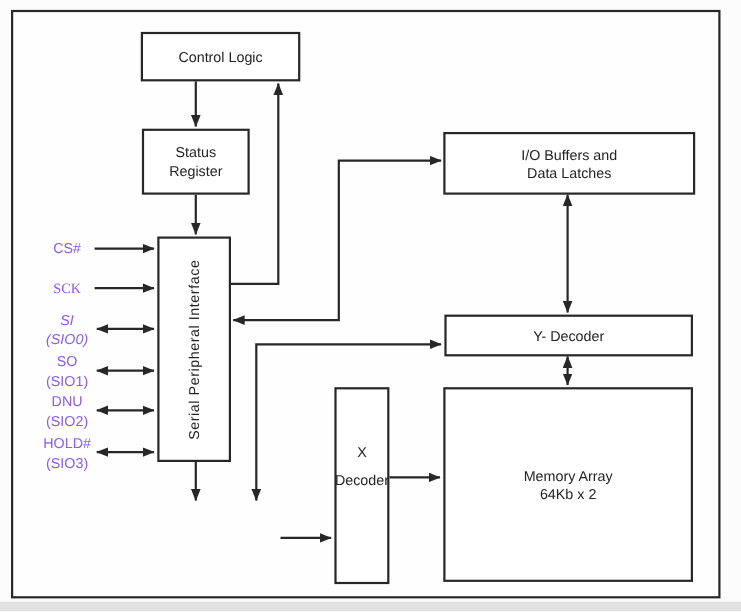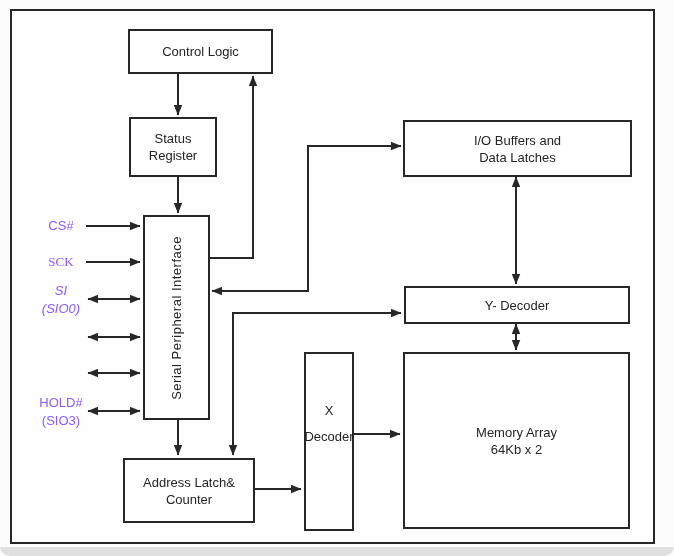--- a/index.html
+++ b/index.html
@@ -8,21 +8,20 @@
     background: #fcfcfc;
     font-family: "Liberation Sans", sans-serif;
   }
   .stage {
     position: relative;
     width: 674px;
     height: 556px;
     background: #fcfcfc;
     overflow: hidden;
     color: #242424;
-    border-radius: 10px;
   }
   .frame {
     position: absolute;
     left: 10px; top: 9px;
     width: 645px; height: 535px;
     border: 2px solid #272727;
     background: #fefefe;
     box-sizing: border-box;
   }
   .footer-band {
@@ -39,21 +38,21 @@
     display: flex;
     flex-direction: column;
     align-items: center;
     justify-content: center;
     text-align: center;
     font-size: 13px;
     line-height: 17px;
     color: #242424;
   }
   .box-control-logic { left: 128px; top: 29px;  width: 145px; height: 45px; }
-  .box-status-reg    { left: 129px; top: 117px; width: 88px;  height: 60px; }
+  .box-status-reg    { left: 129px; top: 117px; width: 98px;  height: 60px; }
   .box-spi           { left: 143px; top: 215px; width: 67px;  height: 205px; }
   .box-io-buffers    { left: 403px; top: 120px; width: 229px; height: 57px; }
   .box-y-decoder     { left: 404px; top: 286px; width: 226px; height: 38px; }
   .box-x-decoder     { left: 304px; top: 352px; width: 50px;  height: 179px; }
   .box-memory        { left: 403px; top: 352px; width: 227px; height: 177px; }
   .box-addr-latch    { left: 123px; top: 458px; width: 132px; height: 65px; }
 
   .vtext {
     writing-mode: vertical-rl;
     transform: rotate(180deg);
@@ -131,34 +130,38 @@
       <span class="gap">X</span>
       <span>Decoder</span>
     </div>
   </div>
 
   <div class="box box-memory">
     <span>Memory Array</span>
     <span>64Kb x 2</span>
   </div>
 
-  <div class="box box-addr-latch">
-    <span>Address Latch&amp;</span>
-    <span>Counter</span>
-  </div>
 
   <div class="sig sig-cs">
     <span>CS#</span>
   </div>
   <div class="sig sig-sck">
     <span>SCK</span>
   </div>
   <div class="sig sig-si">
     <span>SI</span><br>
     <span>(SIO0)</span>
+  </div>
+  <div class="sig sig-so">
+    <span>SO</span><br>
+    <span>(SIO1)</span>
+  </div>
+  <div class="sig sig-dnu">
+    <span>DNU</span><br>
+    <span>(SIO2)</span>
   </div>
   <div class="sig sig-hold">
     <span>HOLD#</span><br>
     <span>(SIO3)</span>
   </div>
 
   <svg class="wires" width="674" height="556" viewBox="0 0 674 556">
     <defs>
       <marker id="ah" viewBox="0 0 10 8" refX="9.5" refY="4" markerWidth="11" markerHeight="9" markerUnits="userSpaceOnUse" orient="auto-start-reverse">
         <path d="M0,0 L10,4 L0,8 Z" style="fill:#272727;stroke:none"></path>

